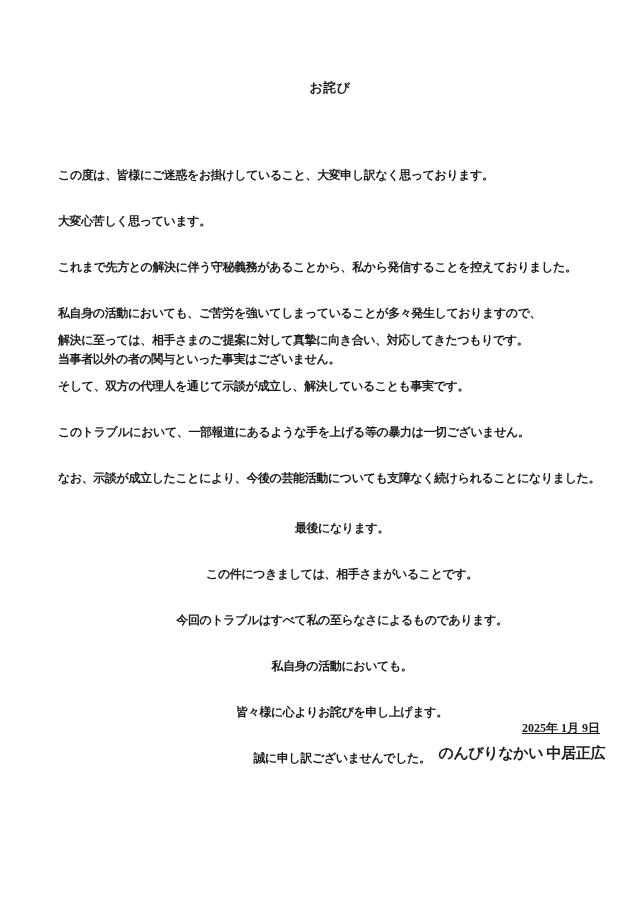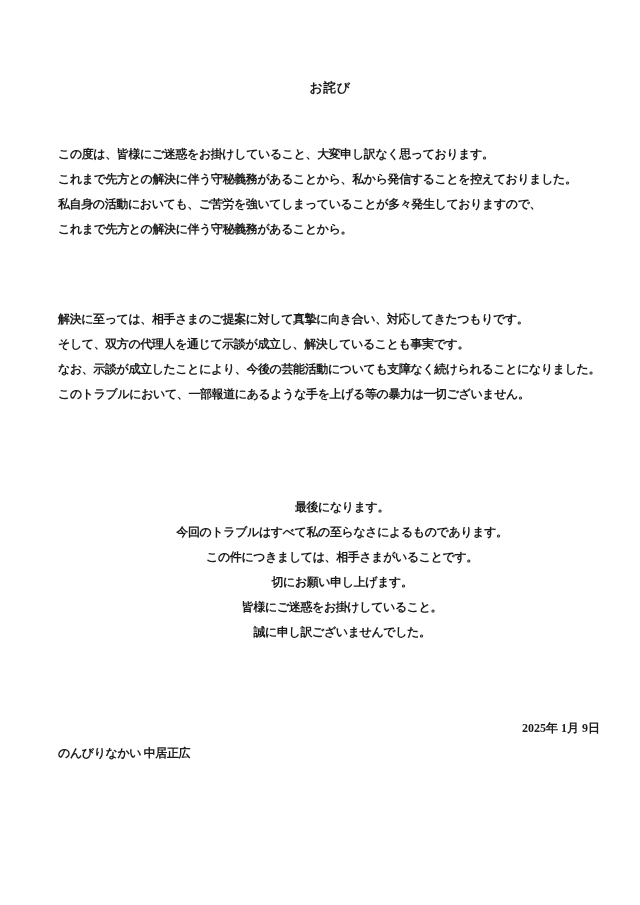--- a/index.html
+++ b/index.html
@@ -35,77 +35,80 @@
     right: 14px;
     margin: 0;
     font-size: 12px;
     line-height: 25px;
     font-weight: 700;
     letter-spacing: -0.4px;
   }
   .para .line {
     display: block;
     white-space: nowrap;
+    margin-top: 21px;
   }
   .para1 { top: 142px; }
   .para2 { top: 307px; }
   .para3 { top: 445px; }
   .para4 { top: 495px; text-align: center; }
   .date-line {
     position: absolute;
     top: 716px;
     left: 58px;
     right: 40px;
     text-align: right;
     font-size: 12px;
     line-height: 25px;
     font-weight: 700;
     white-space: nowrap;
+    text-decoration: underline;
   }
   .signature-line {
     position: absolute;
     top: 741px;
     left: 58px;
     right: 35px;
-    text-align: left;
-    font-size: 12px;
+    text-align: right;
+    font-size: 15px;
     line-height: 25px;
     font-weight: 700;
     letter-spacing: -0.4px;
     white-space: nowrap;
   }
 </style>
 </head>
 <body>
 
 <div class="page">
 
   <h1 class="title">お詫び</h1>
 
   <div class="para para1">
     <span class="line">この度は、皆様にご迷惑をお掛けしていること、大変申し訳なく思っております。</span>
+    <span class="line">大変心苦しく思っています。</span>
     <span class="line">これまで先方との解決に伴う守秘義務があることから、私から発信することを控えておりました。</span>
     <span class="line">私自身の活動においても、ご苦労を強いてしまっていることが多々発生しておりますので、</span>
-    <span class="line">これまで先方との解決に伴う守秘義務があることから。</span>
+    <span class="line">当事者以外の者の関与といった事実はございません。</span>
   </div>
 
   <div class="para para2">
     <span class="line">解決に至っては、相手さまのご提案に対して真摯に向き合い、対応してきたつもりです。</span>
     <span class="line">そして、双方の代理人を通じて示談が成立し、解決していることも事実です。</span>
+    <span class="line">このトラブルにおいて、一部報道にあるような手を上げる等の暴力は一切ございません。</span>
     <span class="line">なお、示談が成立したことにより、今後の芸能活動についても支障なく続けられることになりました。</span>
-    <span class="line">このトラブルにおいて、一部報道にあるような手を上げる等の暴力は一切ございません。</span>
   </div>
 
 
   <div class="para para4">
     <span class="line">最後になります。</span>
+    <span class="line">この件につきましては、相手さまがいることです。</span>
     <span class="line">今回のトラブルはすべて私の至らなさによるものであります。</span>
-    <span class="line">この件につきましては、相手さまがいることです。</span>
-    <span class="line">切にお願い申し上げます。</span>
-    <span class="line">皆様にご迷惑をお掛けしていること。</span>
+    <span class="line">私自身の活動においても。</span>
+    <span class="line">皆々様に心よりお詫びを申し上げます。</span>
     <span class="line">誠に申し訳ございませんでした。</span>
   </div>
 
   <div class="date-line">2025年 1月 9日</div>
 
   <div class="signature-line">のんびりなかい 中居正広</div>
 
 </div>
 
 </body></html>

